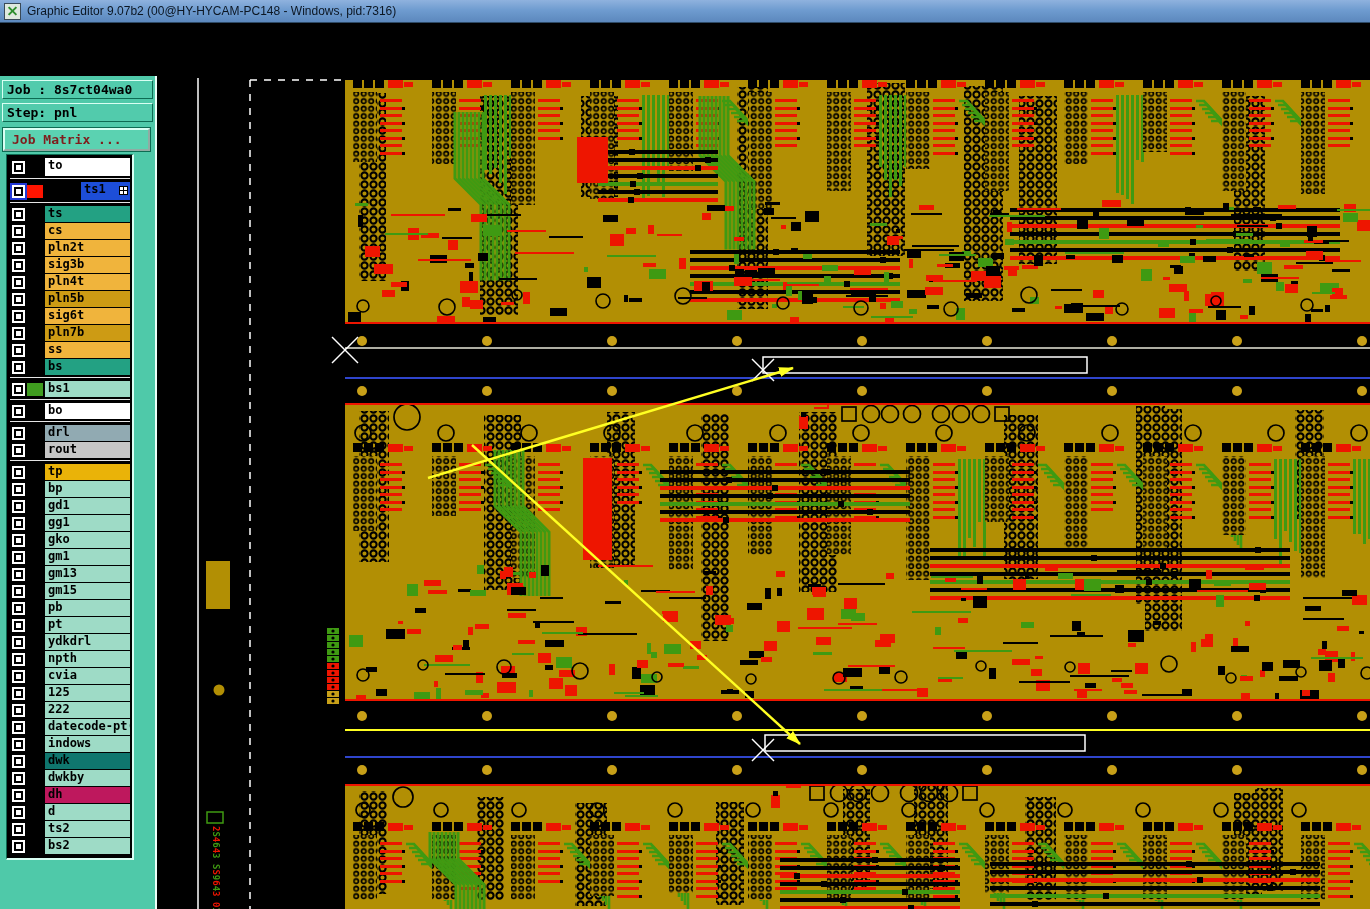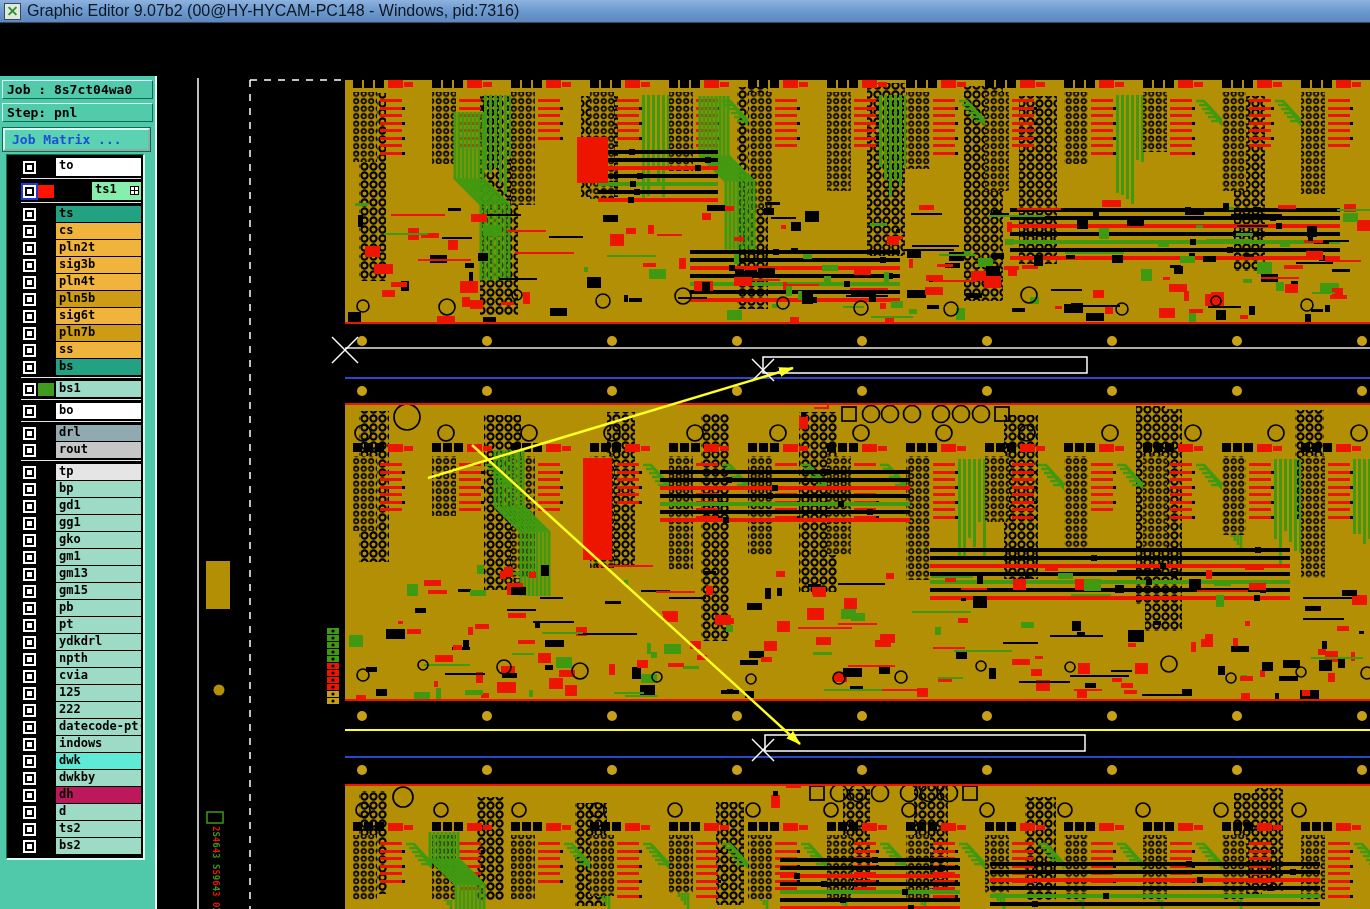--- a/index.html
+++ b/index.html
@@ -7,37 +7,37 @@
        font-family:"DejaVu Sans Mono",monospace;}
   
   #titlebar{position:absolute;left:0;top:0;width:1370px;height:22px;
     background:linear-gradient(#8fb2de 0%,#6f9cd0 45%,#5c88bd 100%);
     border-bottom:1px solid #2e4a66;display:flex;align-items:center;}
   #app-icon{width:15px;height:15px;margin:0 6px 0 4px;background:#dfe9df;border:1px solid #3a4a58;
     position:relative;flex:0 0 auto;}
   #app-icon:before,#app-icon:after{content:"";position:absolute;left:2px;top:6px;width:11px;height:2px;background:#2e8f2e;}
   #app-icon:before{transform:rotate(45deg);}
   #app-icon:after{transform:rotate(-45deg);}
-  #title-text{font-family:"Liberation Sans",sans-serif;font-size:16px;color:#0c1622;}
+  #title-text{font-family:"Liberation Sans",sans-serif;font-size:12px;color:#0c1622;}
   
   #menubar{position:absolute;left:0;top:22px;width:1370px;height:54px;background:#abdfd6;
     border-bottom:2px solid #5d9a90;display:flex;align-items:center;padding-left:18px;box-sizing:border-box;}
   .mitem{font-family:"Liberation Serif",serif;font-weight:bold;font-size:16px;color:#000;
     margin-right:27px;cursor:default;}
   .mitem u{text-decoration:underline;}
   
   #sidebar{position:absolute;left:0;top:76px;width:155px;height:833px;background:#4fc9a9;}
   #sidebar-edge{position:absolute;left:155px;top:76px;width:2px;height:833px;background:#eafff8;}
   .job-box{margin:4px 2px 0 2px;background:#52cbac;border-top:1px solid #d9fff3;border-left:1px solid #d9fff3;
     border-bottom:1px solid #0d6b52;border-right:1px solid #0d6b52;
     font-weight:bold;font-size:13px;color:#000;padding:1px 4px;white-space:pre;}
   #matrix-btn{display:block;margin:6px 3px 4px 3px;width:147px;text-align:left;
     background:#5bd2b1;border:2px outset #d9fff3;outline:1px solid #0d6b52;
-    font-family:"DejaVu Sans Mono",monospace;font-weight:bold;font-size:13px;padding:2px 7px;color:#1d4ed8;}
-  #layers{position:absolute;left:6px;top:78px;width:120px;background:#000;padding:3px 2px 3px 14px;
+    font-family:"DejaVu Sans Mono",monospace;font-weight:bold;font-size:13px;padding:2px 7px;color:#7f1d1d;}
+  #layers{position:absolute;left:6px;top:78px;width:120px;background:#000;padding:3px 2px 3px 3px;
     border:1px solid #0d6b52;border-right:2px solid #d9fff3;border-bottom:2px solid #d9fff3;}
   .lsep{height:1px;background:#e5e5e5;margin:2px 0 3px 0;}
   .lrow{display:flex;align-items:center;height:16px;margin-bottom:1px;}
   .lrow.tall{height:18px;}
   .cbx{width:13px;height:13px;background:#fff;margin-left:2px;flex:0 0 auto;
        display:flex;align-items:center;justify-content:center;}
   .cbx .cbx-in{width:5px;height:5px;border:2px solid #000;background:#fff;}
   .cbx.sel{box-shadow:0 0 0 2px #2238d4;}
   .swatch{width:16px;height:13px;margin-left:2px;flex:0 0 auto;}
   .fld{flex:1;height:100%;margin-left:2px;font-weight:bold;font-size:12px;line-height:15px;
@@ -69,21 +69,21 @@
           </span>
           <span class="swatch" style="background: rgb(0, 0, 0);"></span>
           <span class="fld" style="background: rgb(255, 255, 255);">to</span>
         </div>
         <div class="lsep"></div>
         <div class="lrow tall">
           <span class="cbx sel">
             <span class="cbx-in"></span>
           </span>
           <span class="swatch" style="background: rgb(255, 20, 0);"></span>
-          <span class="fld" style="background: #86efac; margin-left: 38px;">ts1<span class="gicon"></span></span>
+          <span class="fld" style="background: #1d4ed8; margin-left: 38px;">ts1<span class="gicon"></span></span>
         </div>
         <div class="lsep"></div>
         <div class="lrow">
           <span class="cbx">
             <span class="cbx-in"></span>
           </span>
           <span class="swatch" style="background: rgb(0, 0, 0);"></span>
           <span class="fld" style="background: rgb(35, 161, 131);">ts</span>
         </div>
         <div class="lrow">
@@ -179,21 +179,21 @@
           </span>
           <span class="swatch" style="background: rgb(0, 0, 0);"></span>
           <span class="fld" style="background: rgb(198, 198, 198);">rout</span>
         </div>
         <div class="lsep"></div>
         <div class="lrow">
           <span class="cbx">
             <span class="cbx-in"></span>
           </span>
           <span class="swatch" style="background: rgb(0, 0, 0);"></span>
-          <span class="fld" style="background: #e5e5e5;">tp</span>
+          <span class="fld" style="background: #eab308;">tp</span>
         </div>
         <div class="lrow">
           <span class="cbx">
             <span class="cbx-in"></span>
           </span>
           <span class="swatch" style="background: rgb(0, 0, 0);"></span>
           <span class="fld" style="background: rgb(158, 219, 198);">bp</span>
         </div>
         <div class="lrow">
           <span class="cbx">
@@ -298,21 +298,21 @@
             <span class="cbx-in"></span>
           </span>
           <span class="swatch" style="background: rgb(0, 0, 0);"></span>
           <span class="fld" style="background: rgb(158, 219, 198);">indows</span>
         </div>
         <div class="lrow">
           <span class="cbx">
             <span class="cbx-in"></span>
           </span>
           <span class="swatch" style="background: rgb(0, 0, 0);"></span>
-          <span class="fld" style="background: #5eead4;">dwk</span>
+          <span class="fld" style="background: #0f766e;">dwk</span>
         </div>
         <div class="lrow">
           <span class="cbx">
             <span class="cbx-in"></span>
           </span>
           <span class="swatch" style="background: rgb(0, 0, 0);"></span>
           <span class="fld" style="background: rgb(158, 219, 198);">dwkby</span>
         </div>
         <div class="lrow">
           <span class="cbx">

